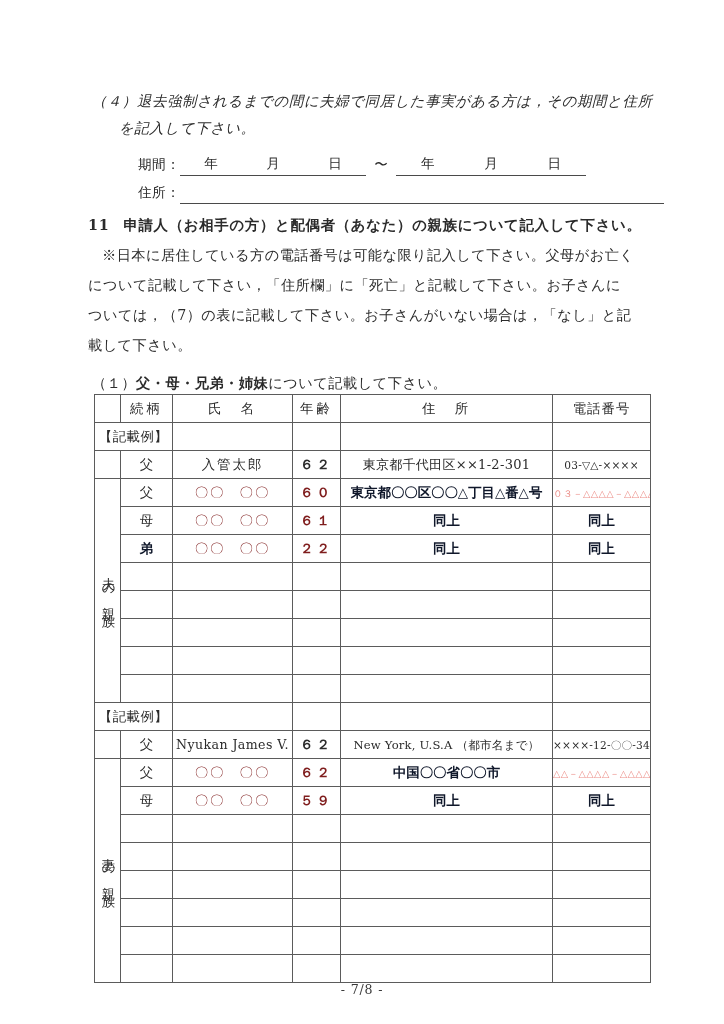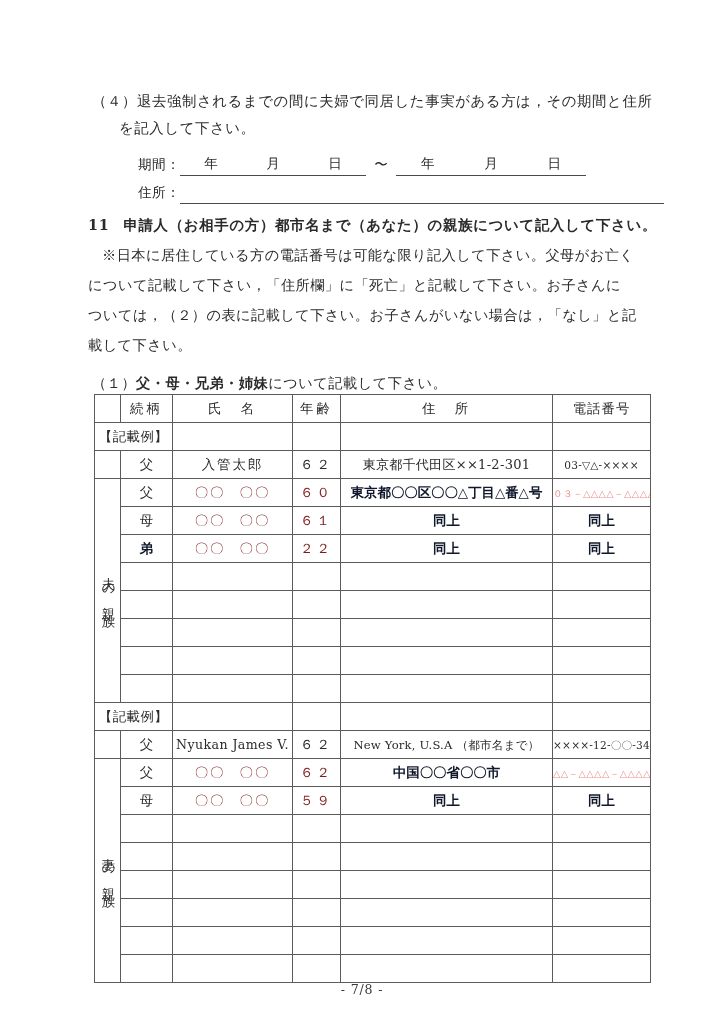--- a/index.html
+++ b/index.html
@@ -26,20 +26,21 @@
     position: absolute;
     left: 92px;
     top: 88px;
     width: 572px;
   }
   .q4-line {
     font-size: 14.4px;
     line-height: 27px;
     letter-spacing: 0.6px;
     white-space: nowrap;
+    font-style: italic;
   }
   .q4-line.indent { padding-left: 27px; }
 
   .field-rows {
     margin-top: 6px;
     padding-left: 46px;
   }
   .field-row {
     display: flex;
     align-items: flex-end;
@@ -176,21 +177,21 @@
     white-space: nowrap;
   }
   .tel-red {
     color: #ec8f89;
     font-size: 9.6px;
     letter-spacing: 0.4px;
     white-space: nowrap;
   }
   .nm { letter-spacing: 2px; }
   .nm-gap { display: inline-block; width: 14px; }
-  .age { letter-spacing: 3px; }
+  .age { letter-spacing: 3px; font-weight: bold; }
   .bold-red { color: #0f172a; font-weight: 700; }
   .addr-ex { font-size: 13px; letter-spacing: 0.3px; white-space: nowrap; text-align: right; }
   .addr-en { font-size: 11.6px; letter-spacing: 0.2px; white-space: nowrap; }
   .name-en { font-size: 12.6px; letter-spacing: 0.4px; white-space: nowrap; }
 
   
   .footer {
     position: absolute;
     left: 0;
     top: 982px;
@@ -227,26 +228,26 @@
       </div>
       <div class="field-row">
         <span class="field-label">住所：</span>
         <span class="rule rule-full"></span>
       </div>
     </div>
   </div>
 
   <div class="q11">
     <div class="q11-head">
-      <span class="num">11</span><span>申請人（お相手の方）都市名まで（あなた）の親族について記入して下さい。</span>
+      <span class="num">11</span><span>申請人（お相手の方）と配偶者（あなた）の親族について記入して下さい。</span>
     </div>
     <div class="q11-body">
       <div class="p1">※日本に居住している方の電話番号は可能な限り記入して下さい。父母がお亡く</div>
       <div>について記載して下さい，「住所欄」に「死亡」と記載して下さい。お子さんに</div>
-      <div>ついては，（２）の表に記載して下さい。お子さんがいない場合は，「なし」と記</div>
+      <div>ついては，（7）の表に記載して下さい。お子さんがいない場合は，「なし」と記</div>
       <div>載して下さい。</div>
     </div>
   </div>
 
   <div class="tbl-caption">
     <span>（１）</span><b>父・母・兄弟・姉妹</b><span>について記載して下さい。</span>
   </div>
 
   <div class="tbl-wrap">
     <table class="fam">

